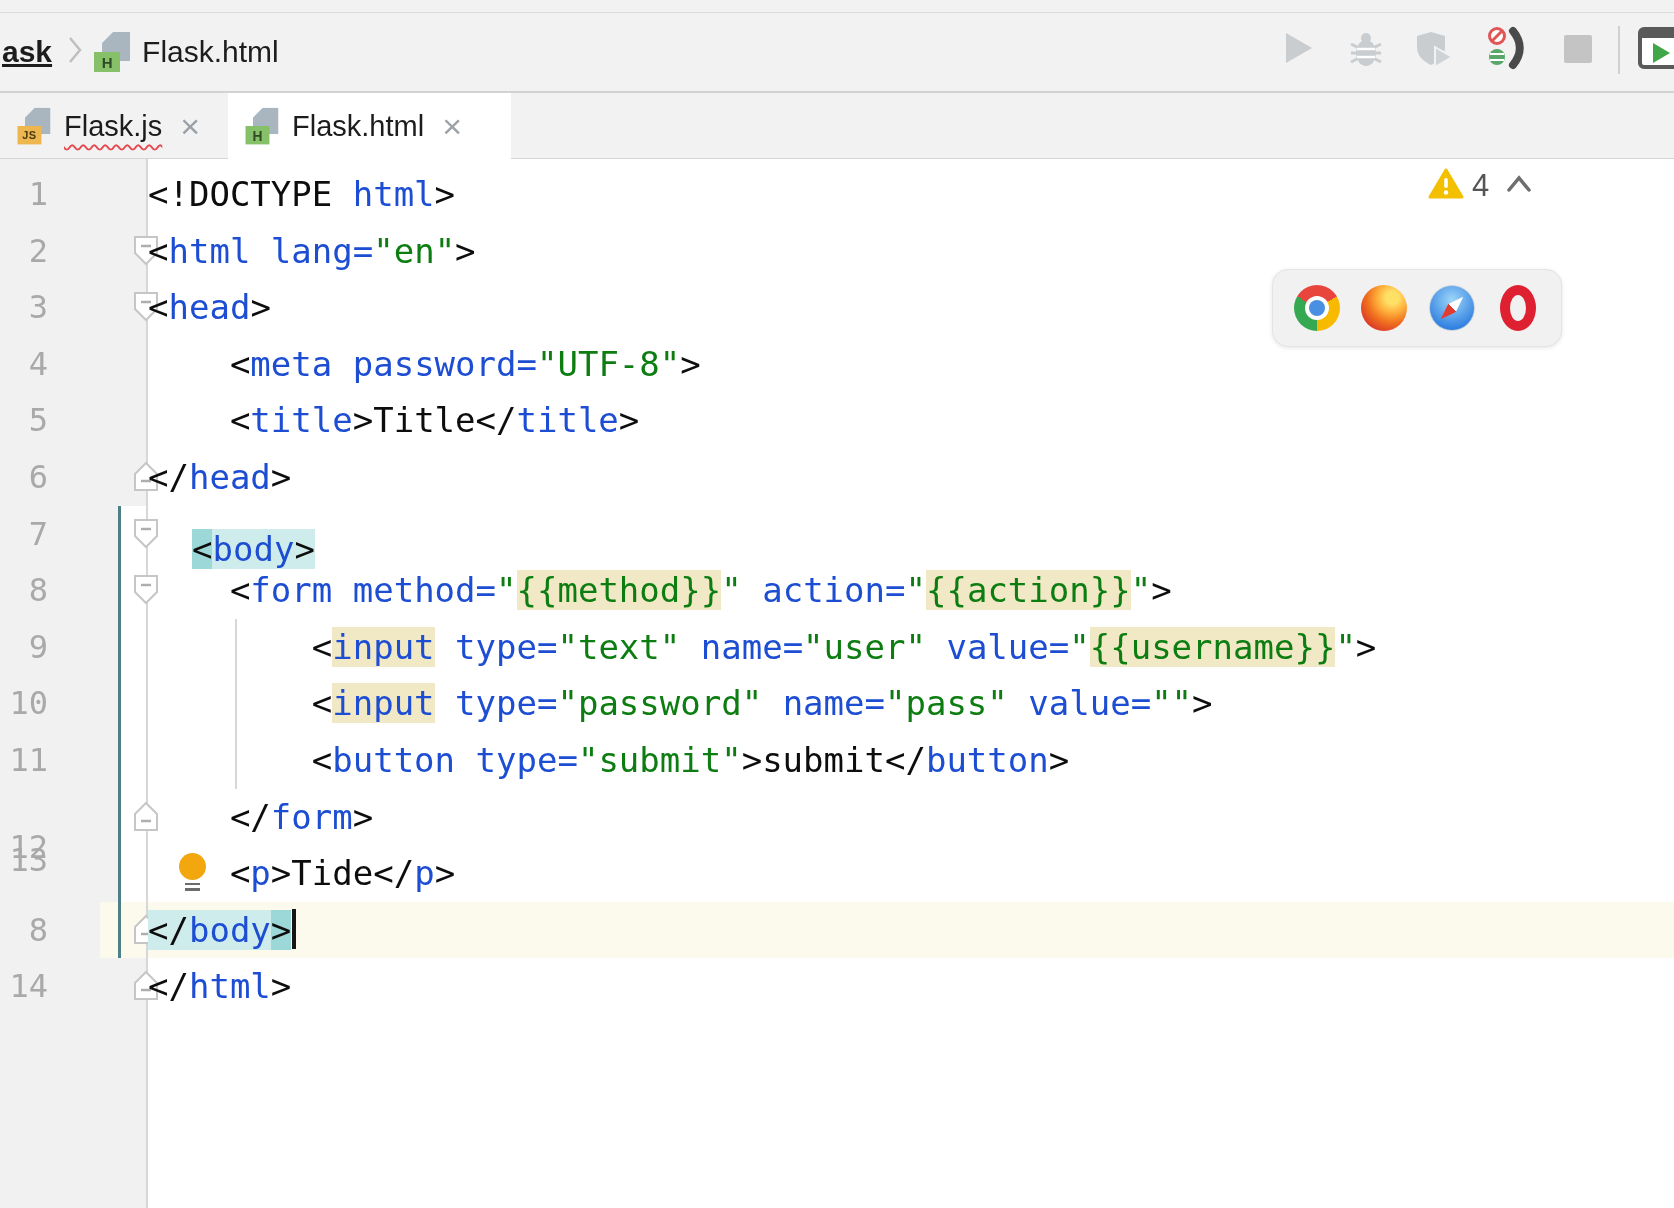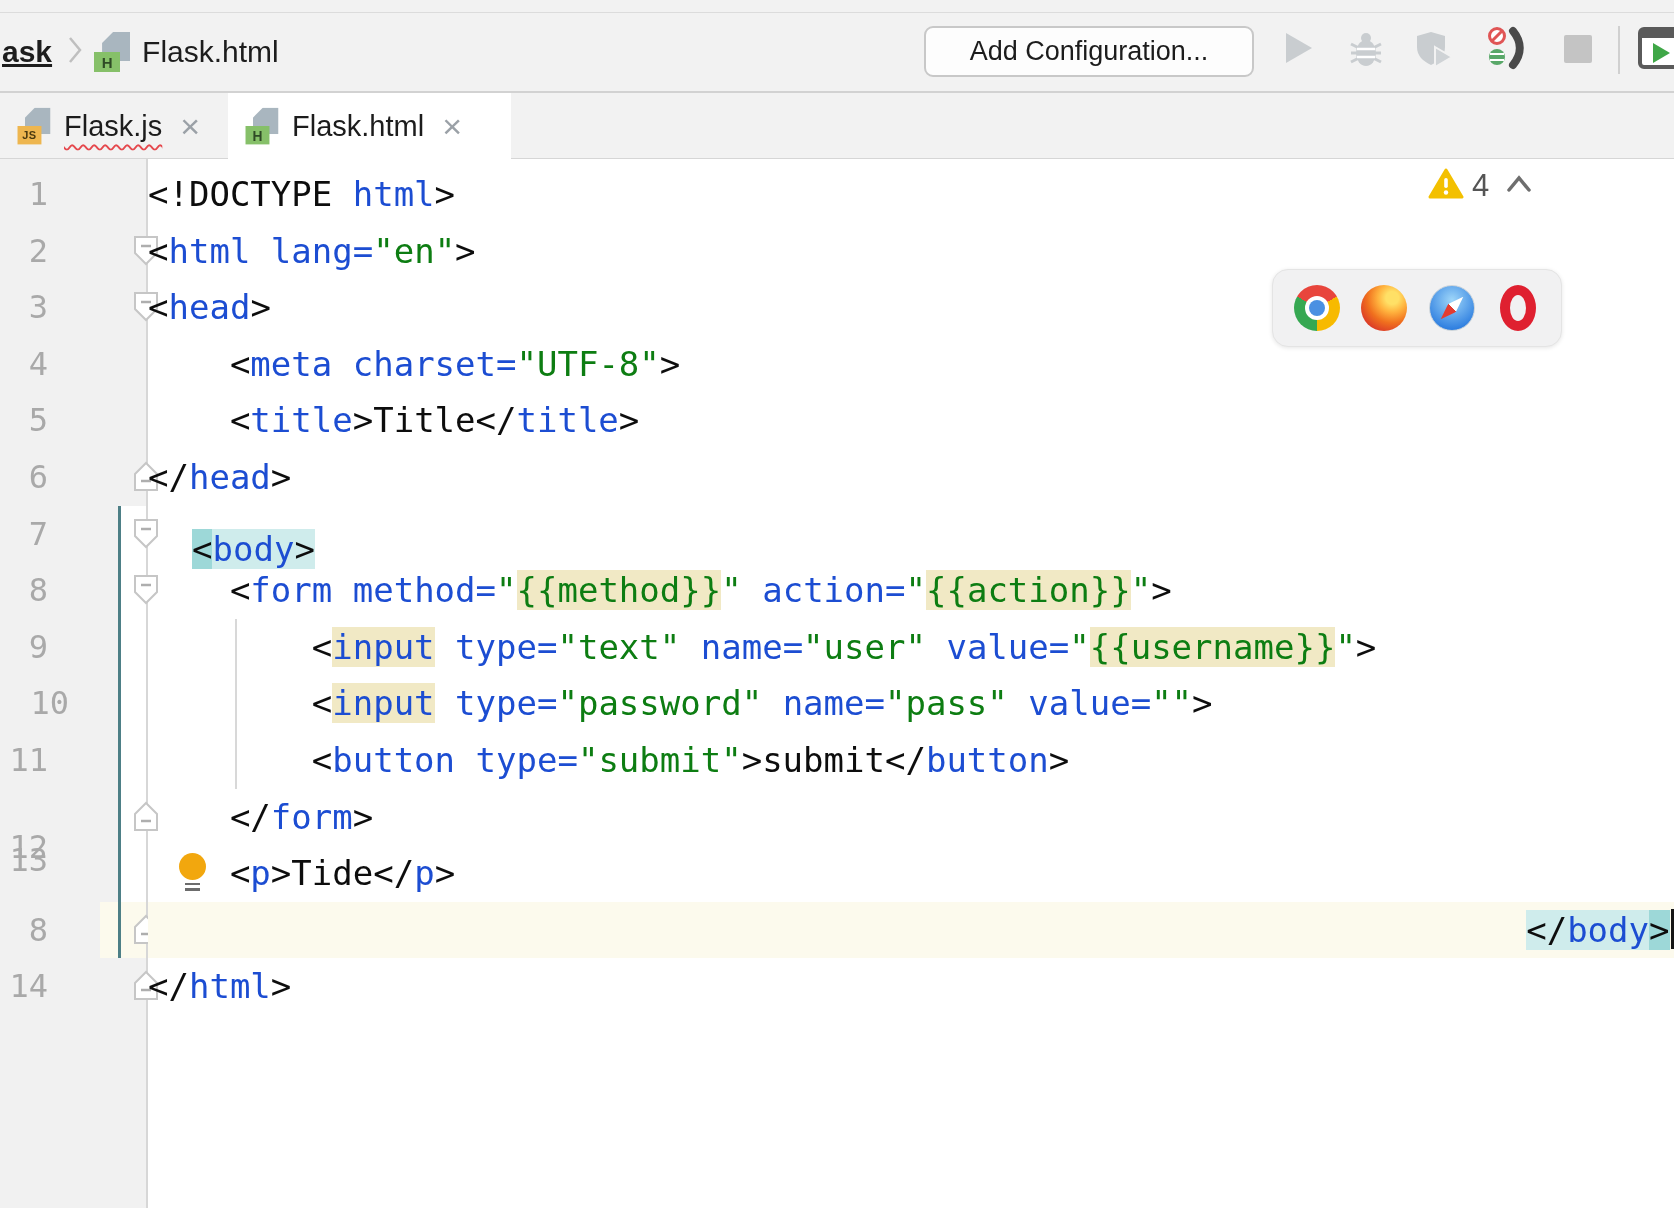--- a/index.html
+++ b/index.html
@@ -116,21 +116,20 @@
             <polyline points="4,4 14,16 4,28" fill="none" stroke="#bfbfbf" stroke-width="2.5"></polyline>
           </svg>
       </span>
       <span class="file-icon">
         <span class="fi-page"></span>
         <span class="fi-badge badge-html">H</span>
       </span>
       <span class="crumb-file">Flask.html</span>
     </div>
 
-    <div id="add-config-btn">Add Configuration...</div>
 
     <span class="nav-icon" id="icon-run">
       <svg width="34" height="36" viewBox="0 0 34 36">
           <polygon points="5,3 31,18 5,33" fill="#c9cdd0"></polygon>
         </svg>
     </span>
     <span class="nav-icon" id="icon-debug">
       <svg width="36" height="38" viewBox="0 0 36 38">
         <circle cx="18" cy="8" r="5" fill="#c9cdd0"></circle>
         <ellipse cx="18" cy="23" rx="10" ry="13" fill="#c9cdd0"></ellipse>
@@ -197,21 +196,21 @@
       <div id="gutter-numbers">
           <div class="gutter-line-number" style="top: 7px;">1</div>
           <div class="gutter-line-number" style="top: 63.6px;">2</div>
           <div class="gutter-line-number" style="top: 120.2px;">3</div>
           <div class="gutter-line-number" style="top: 176.8px;">4</div>
           <div class="gutter-line-number" style="top: 233.4px;">5</div>
           <div class="gutter-line-number" style="top: 290px;">6</div>
           <div class="gutter-line-number" style="top: 346.6px;">7</div>
           <div class="gutter-line-number" style="top: 403.2px;">8</div>
           <div class="gutter-line-number" style="top: 459.8px;">9</div>
-          <div class="gutter-line-number" style="top: 516.4px; padding-left: 21px;">10</div>
+          <div class="gutter-line-number" style="top: 516.4px;">10</div>
           <div class="gutter-line-number" style="top: 573px;">11</div>
           <div class="gutter-line-number" style="top: 660px;">12</div>
           <div class="gutter-line-number" style="top: 673px;">13</div>
           <div class="gutter-line-number" style="top: 742.8px;">8</div>
           <div class="gutter-line-number" style="top: 799.4px;">14</div>
         </div>
       <div id="gutter-folds">
           <div class="fold-marker" style="top: 75.6px;"><svg width="26" height="31" viewBox="0 0 26 31">
               <polygon points="2,2 24,2 24,18 13,29 2,18" fill="#ffffff" stroke="#c6c6c6" stroke-width="2"></polygon>
               <line x1="8" y1="11" x2="18" y2="11" stroke="#aeaeae" stroke-width="2.5"></line>
@@ -246,31 +245,31 @@
             </svg></div>
         </div>
     </div>
 
     <div id="code-area">
       <div id="indent-guide"></div>
       <div id="code-lines">
           <div class="code-line" style="top: 7px;"><span class="tk-plain">&lt;!DOCTYPE </span><span class="tk-tag">html</span><span class="tk-plain">&gt;</span></div>
           <div class="code-line" style="top: 63.6px;"><span class="tk-plain">&lt;</span><span class="tk-tag">html</span><span class="tk-plain"> </span><span class="tk-attr">lang=</span><span class="tk-str">"en"</span><span class="tk-plain">&gt;</span></div>
           <div class="code-line" style="top: 120.2px;"><span class="tk-plain">&lt;</span><span class="tk-tag">head</span><span class="tk-plain">&gt;</span></div>
-          <div class="code-line" style="top: 176.8px;"><span class="tk-plain">    &lt;</span><span class="tk-tag">meta</span><span class="tk-plain"> </span><span class="tk-attr">charset=</span><span class="tk-str">"UTF-8"</span><span class="tk-plain">&gt;</span></div>
+          <div class="code-line" style="top: 176.8px;"><span class="tk-plain">    &lt;</span><span class="tk-tag">meta</span><span class="tk-plain"> </span><span class="tk-attr">password=</span><span class="tk-str">"UTF-8"</span><span class="tk-plain">&gt;</span></div>
           <div class="code-line" style="top: 233.4px;"><span class="tk-plain">    &lt;</span><span class="tk-tag">title</span><span class="tk-plain">&gt;Title&lt;/</span><span class="tk-tag">title</span><span class="tk-plain">&gt;</span></div>
           <div class="code-line" style="top: 290px;"><span class="tk-plain">&lt;/</span><span class="tk-tag">head</span><span class="tk-plain">&gt;</span></div>
           <div class="code-line" style="top: 362px; margin-left: 44px;"><span class="tk-plain bg-brace">&lt;</span><span class="tk-tag bg-match">body</span><span class="tk-plain bg-match">&gt;</span></div>
           <div class="code-line" style="top: 403.2px;"><span class="tk-plain">    &lt;</span><span class="tk-tag">form</span><span class="tk-plain"> </span><span class="tk-attr">method=</span><span class="tk-str">"</span><span class="tk-inj">{{method}}</span><span class="tk-str">"</span><span class="tk-plain"> </span><span class="tk-attr">action=</span><span class="tk-str">"</span><span class="tk-inj">{{action}}</span><span class="tk-str">"</span><span class="tk-plain">&gt;</span></div>
           <div class="code-line" style="top: 459.8px;"><span class="tk-plain">        &lt;</span><span class="tk-tag bg-inj">input</span><span class="tk-plain"> </span><span class="tk-attr">type=</span><span class="tk-str">"text"</span><span class="tk-plain"> </span><span class="tk-attr">name=</span><span class="tk-str">"user"</span><span class="tk-plain"> </span><span class="tk-attr">value=</span><span class="tk-str">"</span><span class="tk-inj">{{username}}</span><span class="tk-str">"</span><span class="tk-plain">&gt;</span></div>
           <div class="code-line" style="top: 516.4px;"><span class="tk-plain">        &lt;</span><span class="tk-tag bg-inj">input</span><span class="tk-plain"> </span><span class="tk-attr">type=</span><span class="tk-str">"password"</span><span class="tk-plain"> </span><span class="tk-attr">name=</span><span class="tk-str">"pass"</span><span class="tk-plain"> </span><span class="tk-attr">value=</span><span class="tk-str">""</span><span class="tk-plain">&gt;</span></div>
           <div class="code-line" style="top: 573px;"><span class="tk-plain">        &lt;</span><span class="tk-tag">button</span><span class="tk-plain"> </span><span class="tk-attr">type=</span><span class="tk-str">"submit"</span><span class="tk-plain">&gt;submit&lt;/</span><span class="tk-tag">button</span><span class="tk-plain">&gt;</span></div>
           <div class="code-line" style="top: 629.6px;"><span class="tk-plain">    &lt;/</span><span class="tk-tag">form</span><span class="tk-plain">&gt;</span></div>
           <div class="code-line" style="top: 686.2px;"><span class="tk-plain">    &lt;</span><span class="tk-tag">p</span><span class="tk-plain">&gt;Tide&lt;/</span><span class="tk-tag">p</span><span class="tk-plain">&gt;</span><span class="bulb"><span class="bulb-glass"></span><span class="bulb-base"></span></span></div>
-          <div class="code-line caret-row" style="top: 742.8px; text-align: right;"><span class="tk-plain bg-match">&lt;/</span><span class="tk-tag bg-match">body</span><span class="tk-plain bg-brace">&gt;</span><span class="caret"></span></div>
+          <div class="code-line caret-row" style="top: 742.8px;"><span class="tk-plain bg-match">&lt;/</span><span class="tk-tag bg-match">body</span><span class="tk-plain bg-brace">&gt;</span><span class="caret"></span></div>
           <div class="code-line" style="top: 799.4px;"><span class="tk-plain">&lt;/</span><span class="tk-tag">html</span><span class="tk-plain">&gt;</span></div>
         </div>
     </div>
 
     <div id="inspection">
       <span>
         <svg width="36" height="32" viewBox="0 0 36 32">
           <polygon points="18,2 34,29 2,29" fill="#f3c000" stroke="#f3c000" stroke-width="3" stroke-linejoin="round"></polygon>
           <rect x="16.2" y="10" width="3.6" height="10" rx="1.8" fill="#ffffff"></rect>
           <circle cx="18" cy="24.5" r="2.2" fill="#ffffff"></circle>

